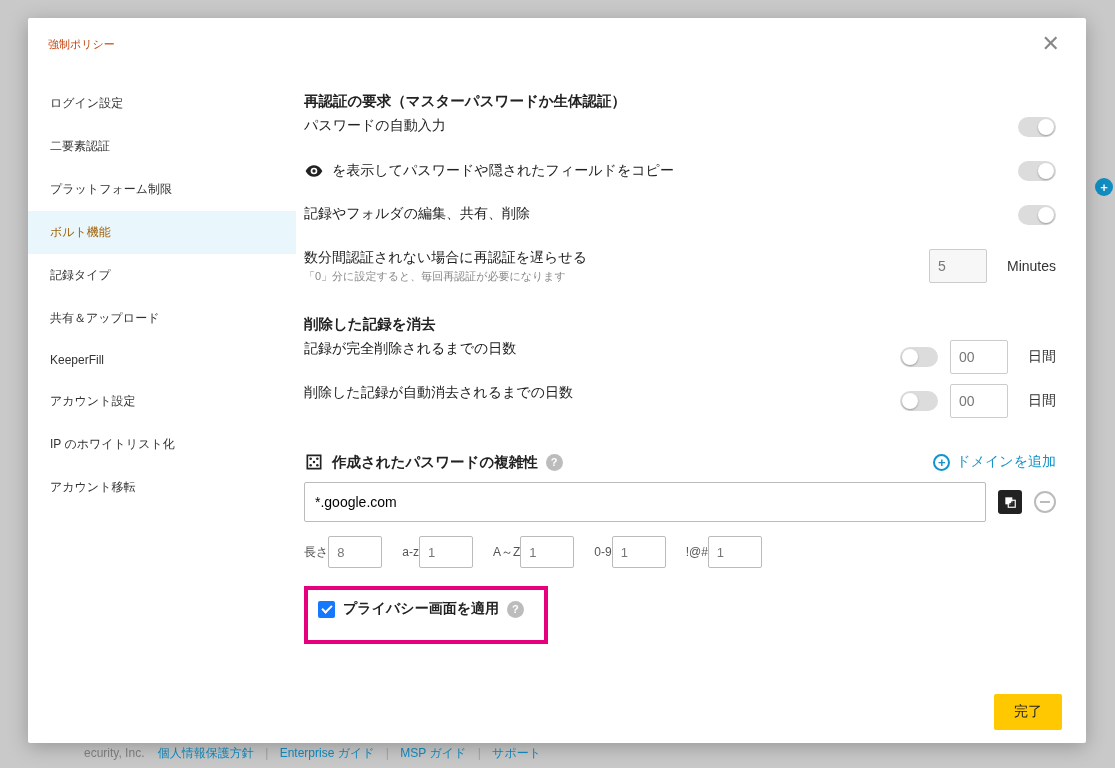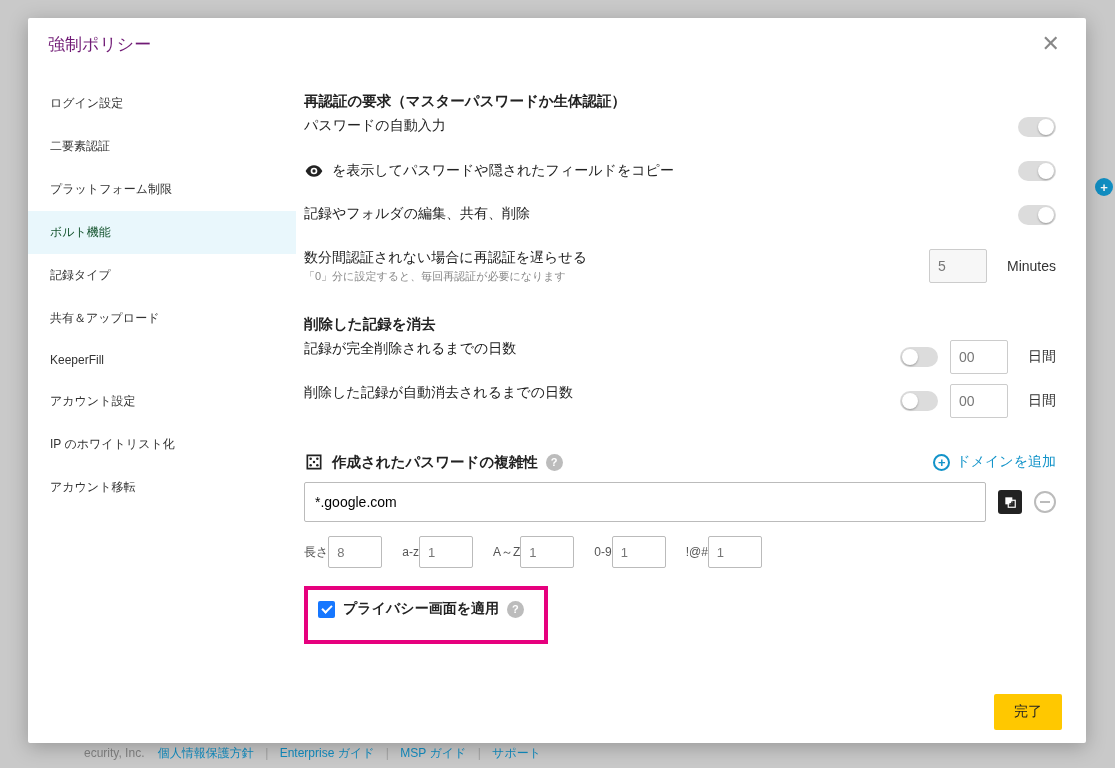--- a/index.html
+++ b/index.html
@@ -28,37 +28,37 @@
     width: 1058px; height: 725px;
     background: #fff;
     border-radius: 2px;
     box-shadow: 0 4px 20px rgba(0,0,0,.25);
     display: flex; flex-direction: column;
   }
   .modal-header {
     height: 52px; display: flex; align-items: center; justify-content: space-between;
     padding: 0 20px;
   }
-  .modal-title { font-size: 17px; font-weight: 500; color: #701a75; }
+  .modal-title { font-size: 11px; font-weight: 500; color: #c2410c; }
   .close-x {
     font-size: 22px; color: #888; cursor: pointer; line-height: 1;
     padding: 4px 6px;
   }
   .modal-body {
     flex: 1; display: flex; overflow: hidden;
   }
   .sidebar {
     width: 268px; padding: 12px 0;
   }
   .sidebar-item {
     padding: 13px 22px; font-size: 12px; color: #333;
     cursor: pointer;
   }
   .sidebar-item.active {
-    background: #e9f7fc; color: #14532d;
+    background: #e9f7fc; color: #a16207;
   }
 
   .content-wrap {
     flex: 1; display: flex; flex-direction: column;
     border-left: 0;
   }
   .content-scroll {
     flex: 1; overflow-y: auto; padding: 0 30px 14px 8px;
     position: relative;
   }

